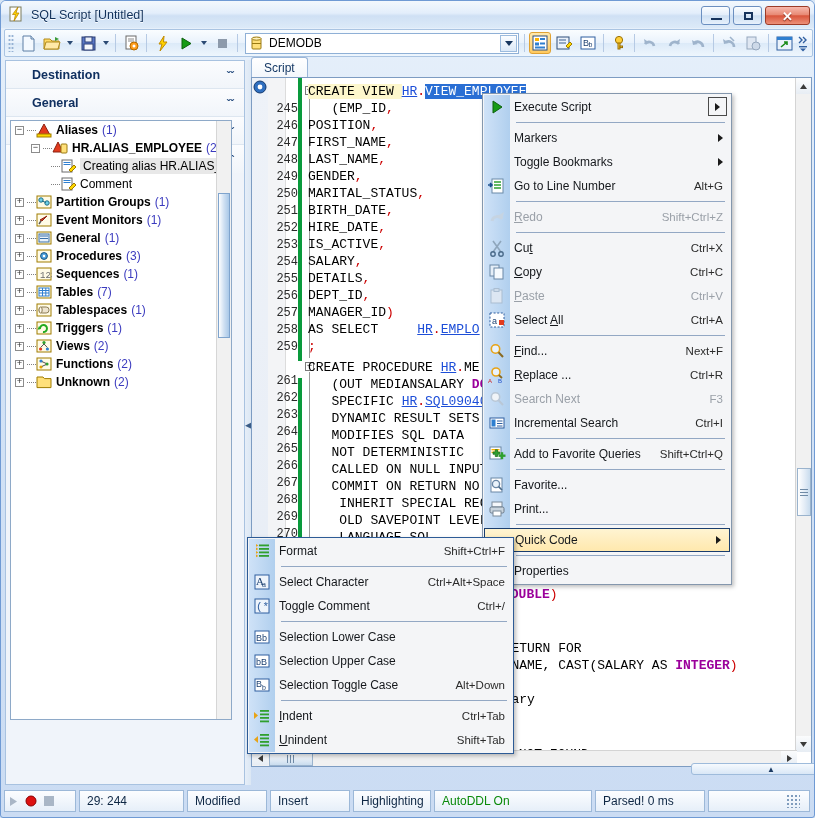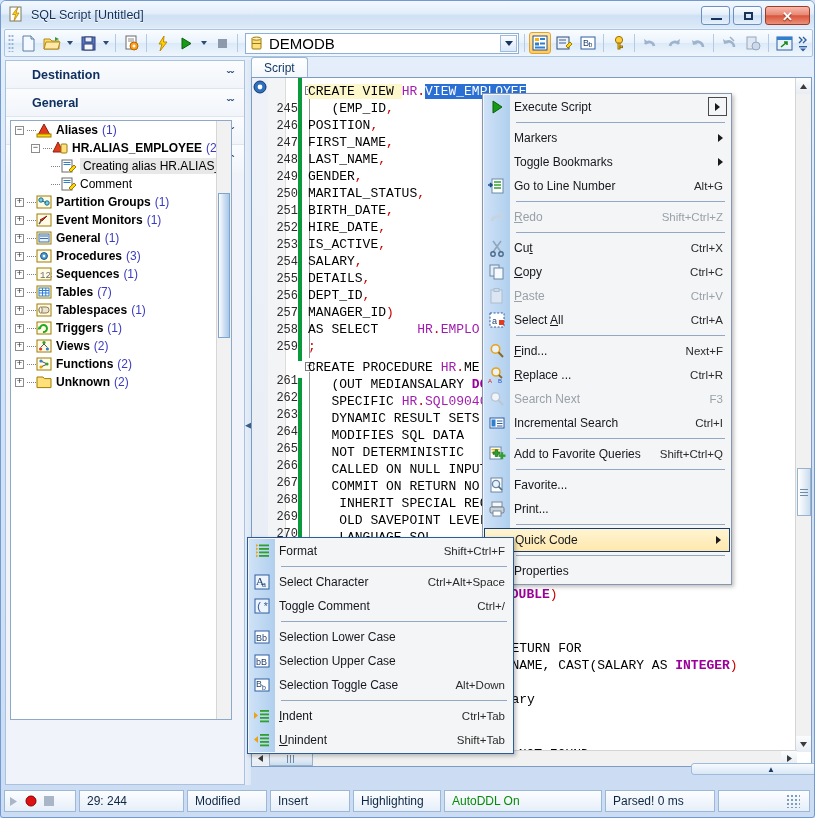--- a/index.html
+++ b/index.html
@@ -66,21 +66,21 @@
   .tbtn { width: 22px; height: 22px; position: relative; margin: 0 1px;
           display:flex; align-items:center; justify-content:center; border-radius:3px;}
   .tbtn.active { background: linear-gradient(180deg,#ffe9ae,#ffc95e); border:1px solid #e0a233; }
   .tsep { width:1px; height:18px; background:#b6cae4; margin:0 3px; }
   .caret { width:0;height:0;border-left:3px solid transparent;border-right:3px solid transparent;
            border-top:4px solid #2b4a74; margin:0 3px;}
   #db-combo {
     flex: 1; height: 21px; margin: 0 2px 0 4px; background:#fff;
     border:1px solid #8fb0d6; display:flex; align-items:center; position:relative;
   }
-  #db-combo .dbtext { margin-left: 6px; font-size:15px; color:#000; }
+  #db-combo .dbtext { margin-left: 6px; font-size:12px; color:#000; }
   #db-combo .cbtn {
     position:absolute; right:1px; top:1px; width:17px; height:17px;
     background: linear-gradient(180deg,#fbfdff,#dbe9f8);
     border:1px solid #9cbbdd; display:flex;align-items:center;justify-content:center;
   }
   #tb-right { display:flex; align-items:center; }
   #tb-overflow { width:14px; height:22px; display:flex;flex-direction:column;
     align-items:center;justify-content:center; margin-right:2px;}
 
   
@@ -152,21 +152,21 @@
     position:absolute; left:16px; width:30px; text-align:right;
     font-family:"Liberation Mono", monospace; font-size:12px; color:#2a2a2a;
   }
   .greenbar { position:absolute; left:46px; width:4px; background:#0a9a3c; }
   #codelayer {
     position:absolute; left:56px; top:0; width:505px; height:100%;
     font-family:"Liberation Mono", monospace; font-size:13px; color:#000;
     white-space:pre;
   }
   .cl { position:absolute; left:0; height:17px; line-height:17px; }
-  .sch { color:#a21caf; }
+  .sch { color:#1d4ed8; text-decoration:underline; }
   .pun { color:#cc0000; }
   .typ { color:#9b009b; font-weight:bold; }
   .sel { background:#2a6fd4; color:#fff; }
   .hl  { background:#fdf7cc; }
   .foldbox {
     position:absolute; width:9px;height:9px;border:1px solid #7a7a7a;background:#fff;
     font-family:"Liberation Mono",monospace;font-size:9px;line-height:7px;text-align:center;color:#222;
   }
   .foldline { position:absolute; width:1px; background:#9a9a9a; }
 
@@ -1171,21 +1171,21 @@
     </div>
     <div class="sb-cell" style="width:105px;">
       <span>29: 244</span>
     </div>
     <div class="sb-cell" style="width:80px;">
       <span>Modified</span>
     </div>
     <div class="sb-cell" style="width:80px;">
       <span>Insert</span>
     </div>
-    <div class="sb-cell" style="width:88px;">
+    <div class="sb-cell" style="width:78px;">
       <span>Highlighting</span>
     </div>
     <div class="sb-cell" style="width:158px;">
       <span class="sb-green">AutoDDL On</span>
     </div>
     <div class="sb-cell" style="width:110px;">
       <span>Parsed! 0 ms</span>
     </div>
     <div class="sb-cell" style="flex:1;">
       <span></span>

